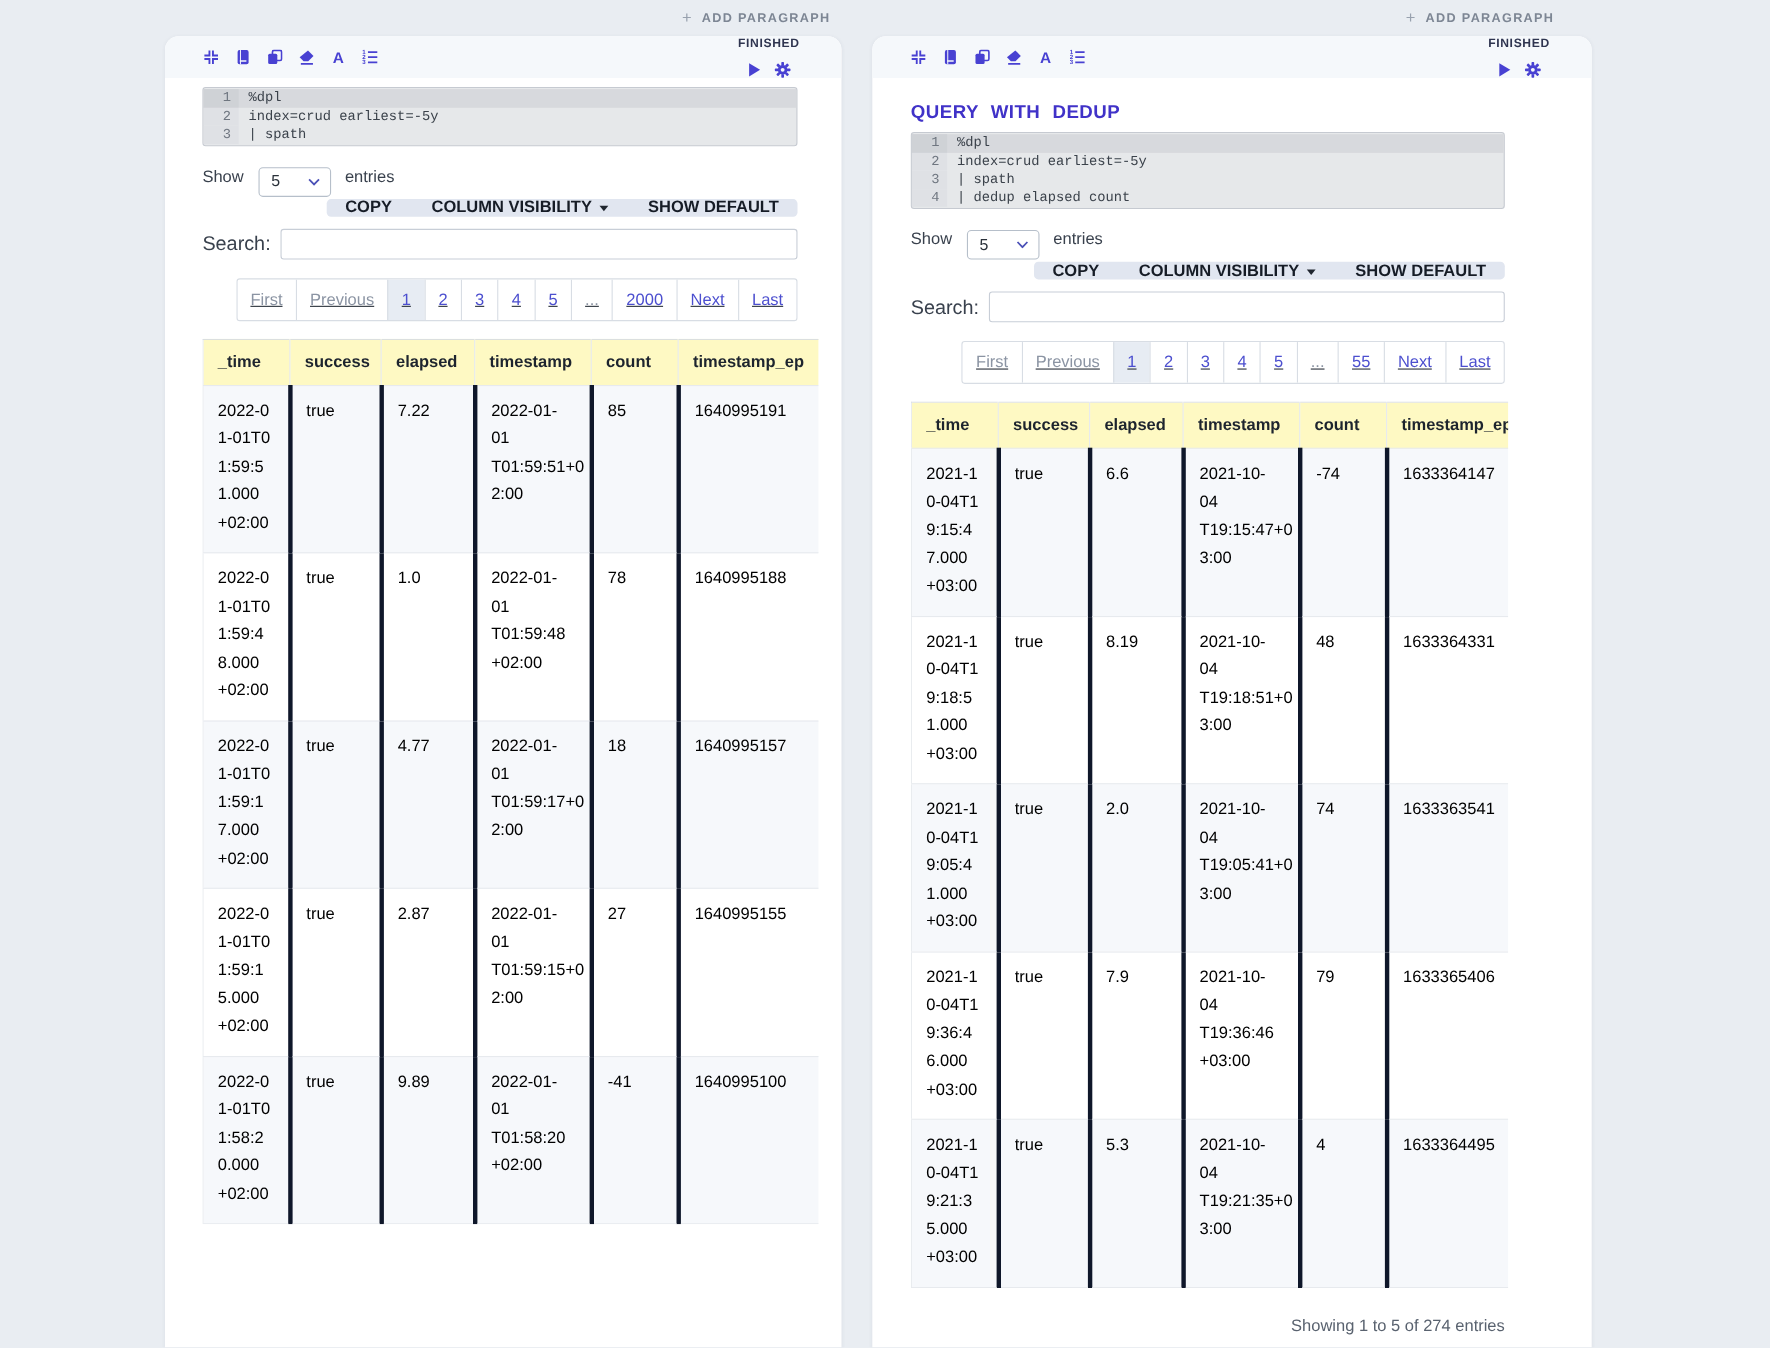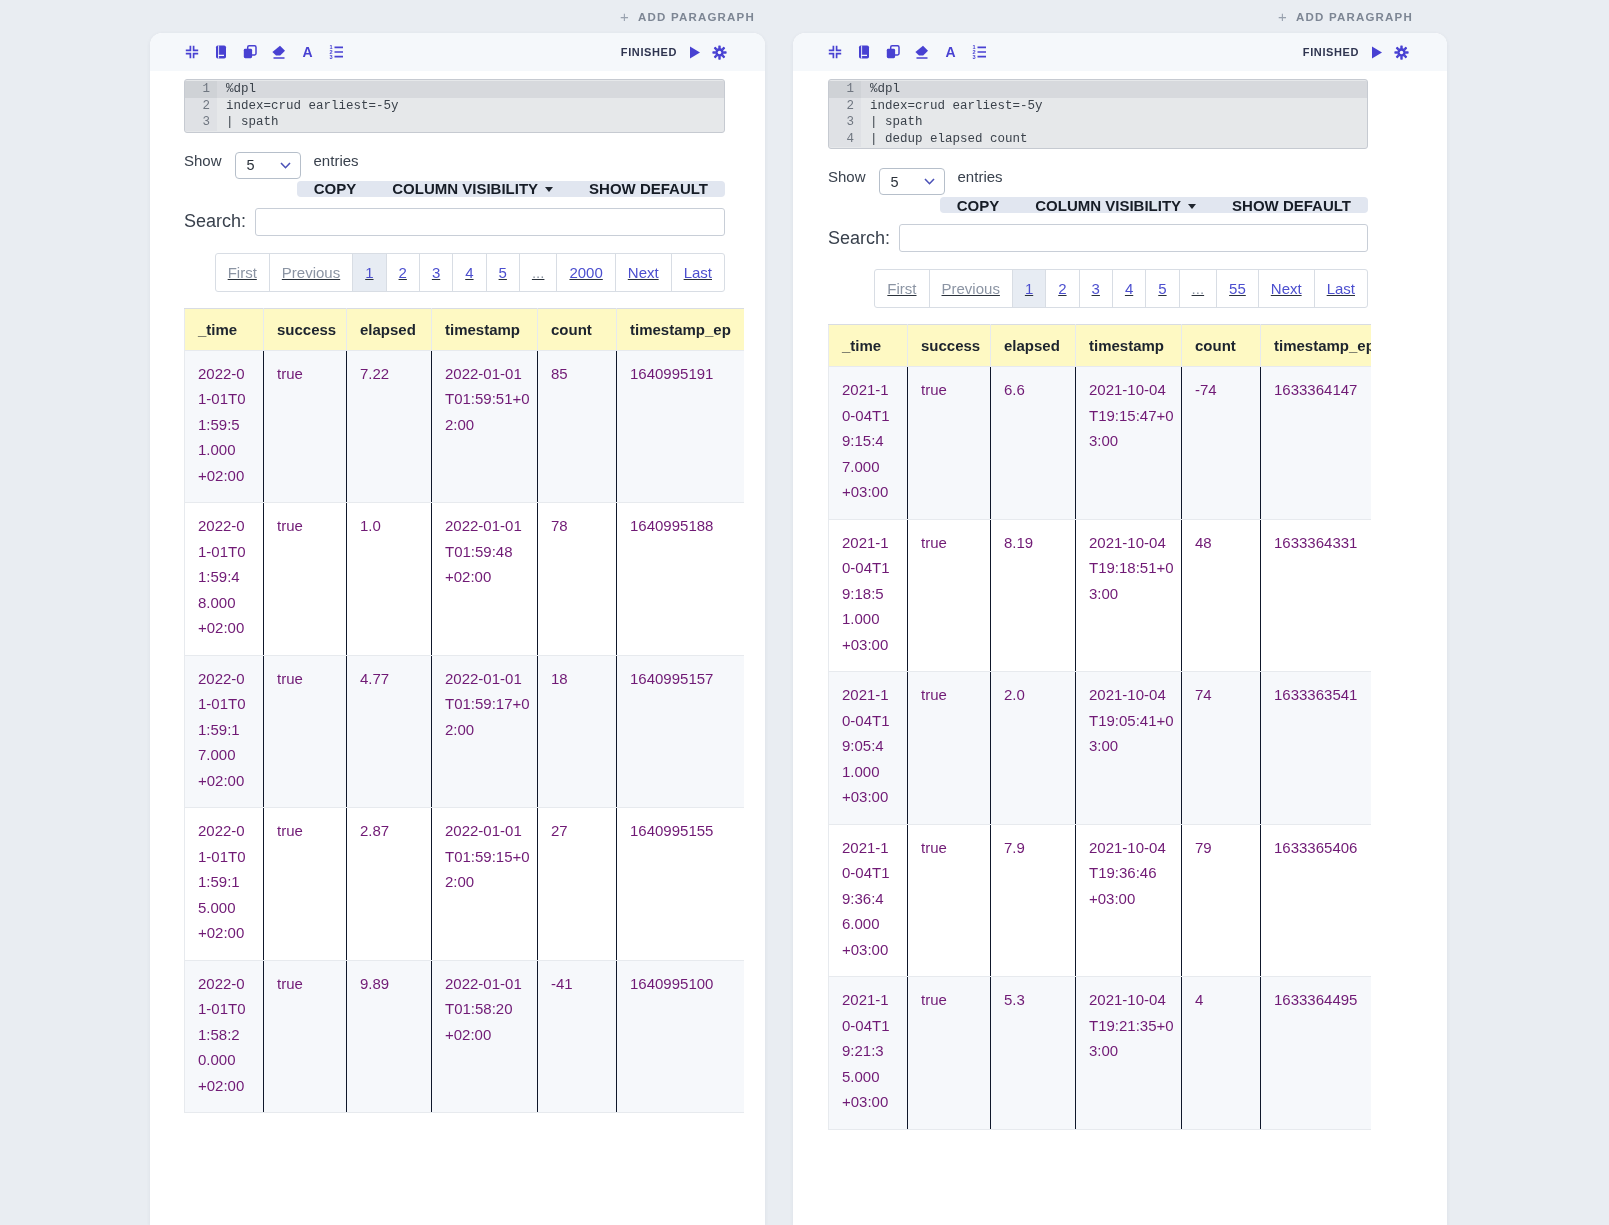--- a/index.html
+++ b/index.html
@@ -19,21 +19,21 @@
   .col2 .add-row { padding-right:34px; }
   .add-btn { display:flex; align-items:center; gap:8px; color:#7d8694; font-size:11.5px; letter-spacing:1.2px; font-weight:600; cursor:pointer; }
   .add-btn .plus { font-size:15px; font-weight:400; color:#98a1ae; line-height:1; }
 
   .panel { background:#ffffff; border-radius:12px 12px 0 0; height:1192px; box-shadow:0 1px 4px rgba(40,50,80,.07); overflow:hidden; }
   .panel-header { height:38px; background:#f5f8fb; display:flex; align-items:center; justify-content:space-between; padding:0 38px 0 34px; border-radius:12px 12px 0 0; }
   .toolbar { display:flex; align-items:center; gap:14px; }
   .tool { width:15px; height:15px; display:flex; align-items:center; justify-content:center; cursor:pointer; color:#4841d2; }
   .tool svg { display:block; }
   .font-glyph { font-weight:700; font-size:14px; color:#4841d2; line-height:1; }
-  .status { display:flex; align-items:center; gap:10px; }
+  .status { display:flex; align-items:center; gap:10px;flex-direction:column; }
   .status-label { font-size:11px; font-weight:600; letter-spacing:.6px; color:#2f3550; }
 
   .content { margin-left:34px; width:541px; }
   .col2 .content { margin-left:35px; width:540px; }
 
   .para-title { margin-top:21px; font-size:17px; font-weight:700; color:#4032c8; letter-spacing:.4px; word-spacing:6px; line-height:20px; }
 
   .code-block { margin-top:8px; width:100%; background:#e6e8ea; border:1px solid #c6cad1; border-radius:3px; padding:1px 0; font-family:"Liberation Mono","DejaVu Sans Mono",monospace; font-size:12.5px; line-height:16.5px; cursor:text; }
   .code-line { display:flex; }
   .code-line .ln { width:32px; flex:0 0 32px; text-align:right; padding-right:7px; color:#6f7680; background:#dfe1e5; }
@@ -61,21 +61,21 @@
   .page-item.muted { color:#8b94a3; }
   .page-item.active { background:#e7ecf3; }
 
   .table-wrap { margin-top:16px; overflow:hidden; }
   .col1 .table-wrap { width:560px; }
   .col2 .table-wrap { width:543px; }
   table.dt { width:632px; table-layout:fixed; border-collapse:collapse; border-top:1px solid #d8dce3; border-bottom:1px solid #d8dce3; border-left:1px solid #e7eaee; }
   table.dt col.c1{width:79px;} table.dt col.c2{width:83px;} table.dt col.c3{width:85px;}
   table.dt col.c4{width:106px;} table.dt col.c5{width:79px;} table.dt col.c6{width:200px;}
   table.dt th { text-align:left; font-size:15px; font-weight:700; color:#1d242e; padding:12px 13px; border-right:1px solid #e7eaee; border-bottom:1px solid #e7eaee; cursor:pointer; background:#fef9c3; }
-  table.dt td { text-align:left; vertical-align:top; font-size:15px; color:#701a75; line-height:25.5px; padding:10px 13px 14px; border-right:1px solid #0f172a; border-bottom:1px solid #e7eaee; white-space:pre-line; }
+  table.dt td { text-align:left; vertical-align:top; font-size:15px; color:#000000; line-height:25.5px; padding:10px 13px 14px; border-right:4px solid #0f172a; border-bottom:1px solid #e7eaee; white-space:pre-line; }
   table.dt tbody tr:nth-child(odd) { background:#f6f8fb; }
 
   .footer-row { margin-top:26px; width:100%; text-align:right; font-size:15px; color:#59626f; }
 </style>
 </head>
 <body>
 
 <div class="col col1">
   <div class="add-row">
     <span class="add-btn">
@@ -386,20 +386,21 @@
         <rect x="6.7" y="0.4" width="2.6" height="3.4" rx="0.7" transform="rotate(315 8 8)"></rect>
         <circle cx="8" cy="8" r="4.7"></circle>
       </g>
       <circle cx="8" cy="8" r="1.9" fill="#f5f8fb"></circle>
     </svg>
   </span>
 </span>
       </div>
     </div>
     <div class="content">
+      <div class="para-title">QUERY WITH DEDUP</div>
       <div class="code-block">
           <div class="code-line active">
             <span class="ln">1</span>
             <span class="code-text">%dpl</span>
           </div>
           <div class="code-line">
             <span class="ln">2</span>
             <span class="code-text">index=crud earliest=-5y</span>
           </div>
           <div class="code-line">
@@ -537,15 +538,16 @@
                 <td>5.3</td>
                 <td>2021-10-04
 T19:21:35+0
 3:00</td>
                 <td>4</td>
                 <td>1633364495</td>
               </tr>
             </tbody>
         </table>
       </div>
+      <div class="footer-row">Showing 1 to 5 of 274 entries</div>
     </div>
   </div>
 </div>
 
 </body></html>

